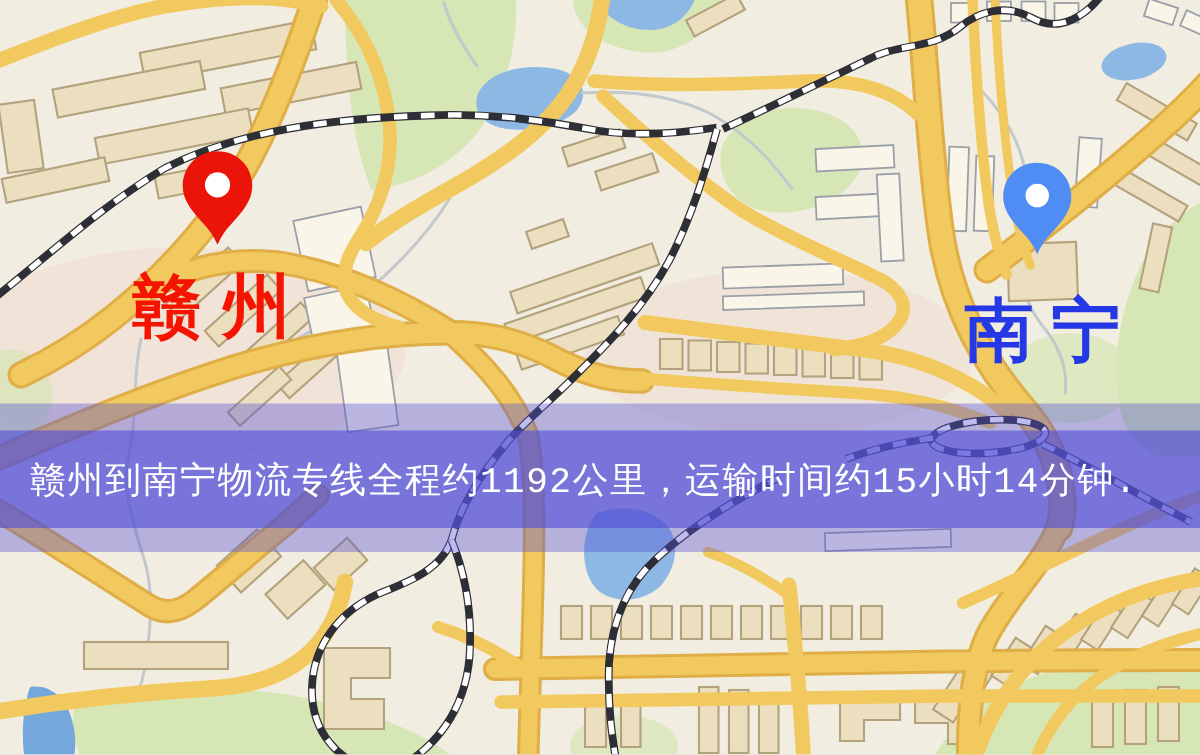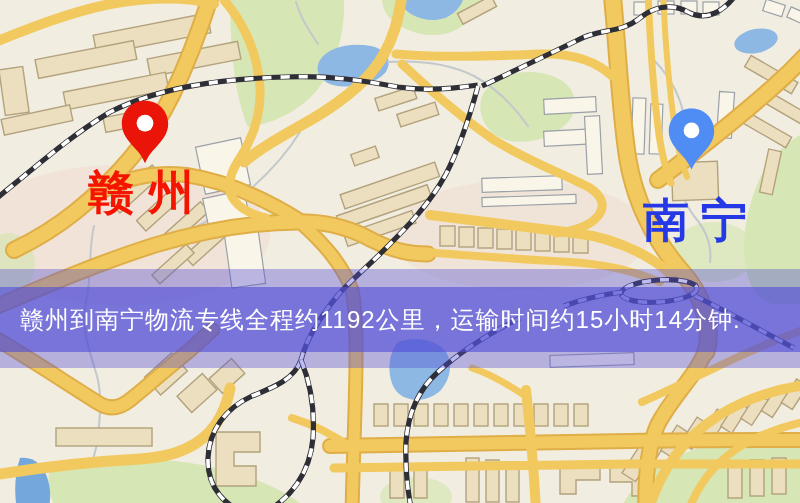--- a/index.html
+++ b/index.html
@@ -19,30 +19,30 @@
   .road-c{fill:none;stroke:var(--road-edge);stroke-linecap:round;}
   .rail-c{fill:none;stroke:var(--rail-dark);stroke-width:5.2;}
   .rail-d{fill:none;stroke:var(--rail-light);stroke-width:3.6;stroke-dasharray:9 9;}
   
   .banner-halo{position:absolute;left:0;top:269px;width:800px;height:99px;
                background:var(--banner-bg);opacity:.38;}
   .banner-core{position:absolute;left:0;top:287px;width:800px;height:65px;
                background:var(--banner-bg);opacity:.62;}
   .banner-text{position:absolute;left:0;top:287px;width:800px;height:65px;
                display:flex;align-items:center;padding-left:20px;box-sizing:border-box;
-               color:var(--banner-fg,#fff);font-size:24px;letter-spacing:1px;white-space:nowrap;}
+               color:var(--banner-fg,#fff);font-size:24px;letter-spacing:1px;white-space:nowrap;font-family:Liberation Mono, monospace;}
   
   .pin{position:absolute;}
   .pin svg{display:block;}
   .pin-origin-fill{fill:var(--origin-pin);}
   .pin-dest-fill{fill:var(--destination-pin);}
   
   .city-label{position:absolute;font-family:"Liberation Serif","DejaVu Serif",serif;
               font-weight:700;font-size:46px;line-height:1;white-space:nowrap;}
-  .city-origin{left:88px;top:170px;letter-spacing:14px;color:var(--origin-label);}
+  .city-origin{left:88px;top:182px;letter-spacing:14px;color:var(--origin-label);}
   .city-dest{left:643px;top:198px;letter-spacing:12px;color:var(--destination-label);}
 </style>
 </head>
 <body>
 
 <div class="stage">
 
   <svg class="map" width="800" height="503" viewBox="0 0 800 503">
     <defs>
 

